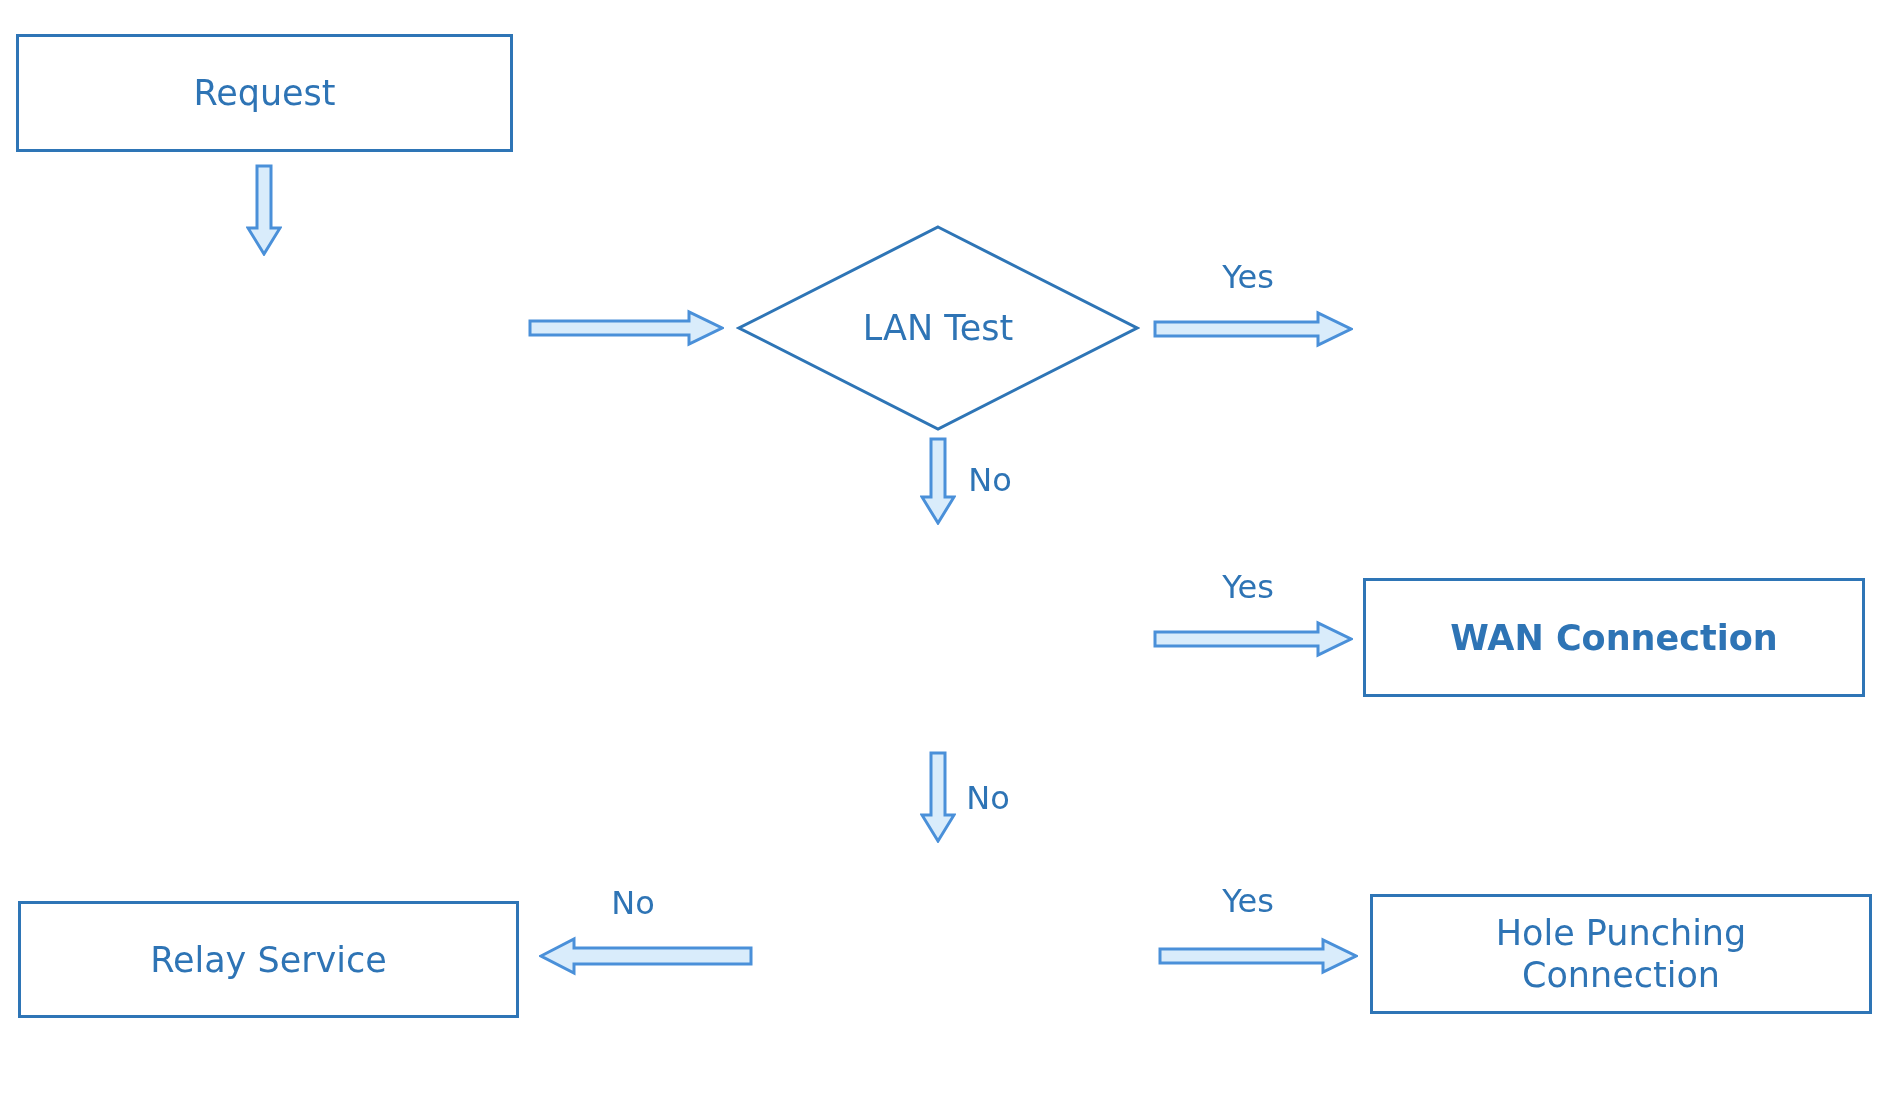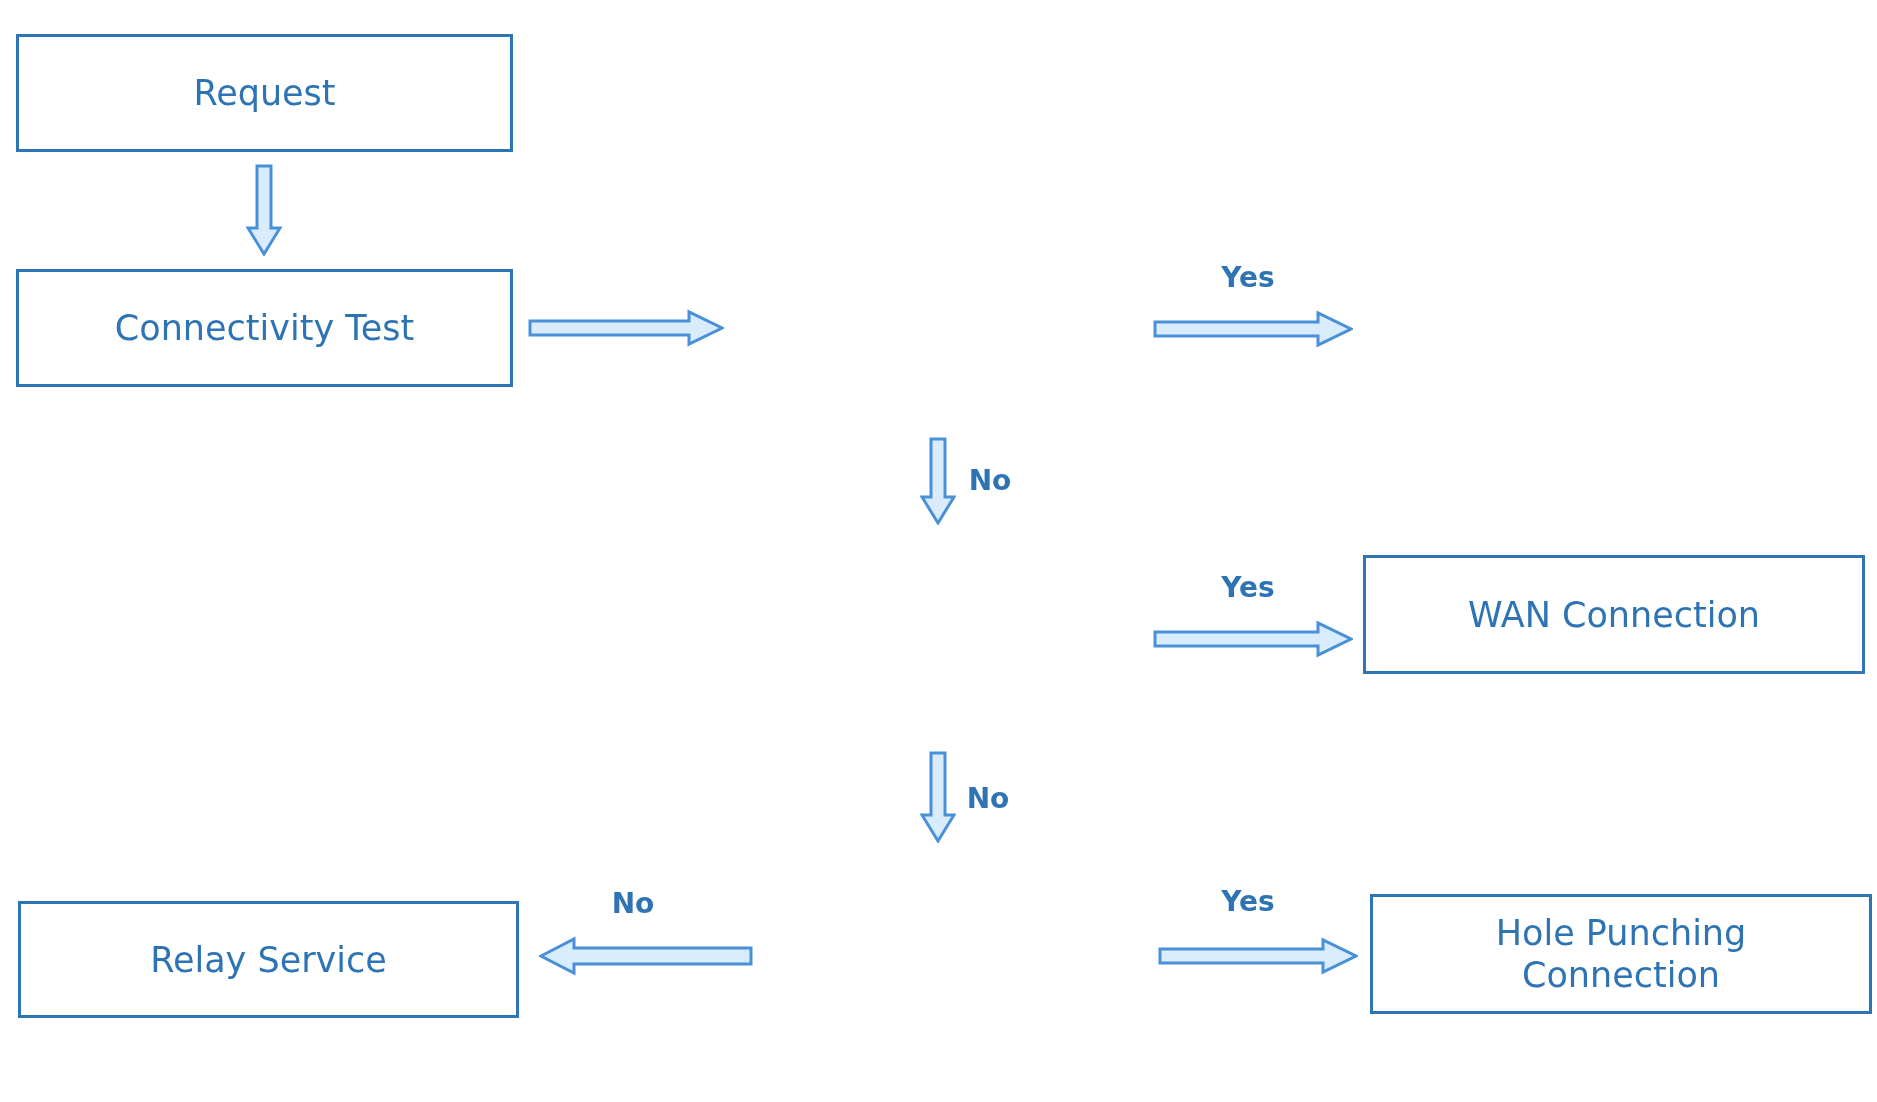--- a/index.html
+++ b/index.html
@@ -67,53 +67,56 @@
     stroke: var(--arrow-stroke);
     stroke-width: 3;
     stroke-linejoin: miter;
   }
 
   
   .edge-label {
     position: absolute;
     transform: translate(-50%, -50%);
     color: var(--node-text);
-    font-size: 28px;
-    font-weight: bold;
+    font-size: 32px;
+    font-weight: normal;
     white-space: nowrap;
   }
 
   .narrow { max-width: 345px; text-align: center; }
 </style>
 </head>
 <body>
 
 <div class="canvas">
 
   <div class="node-box" style="left:16px; top:34px; width:497px; height:118px;">
     <span class="label">Request</span>
   </div>
 
-  <div class="node-box" style="left:16px; top:269px; width:497px; height:118px;">
-    <span class="label">Connectivity Test</span>
-  </div>
 
 
-  <div class="node-box" style="left:1363px; top:555px; width:502px; height:119px;">
+  <div class="node-box" style="left:1363px; top:578px; width:502px; height:119px;font-weight:bold;">
     <span class="label">WAN Connection</span>
   </div>
 
   <div class="node-box" style="left:18px; top:901px; width:501px; height:117px;">
     <span class="label">Relay Service</span>
   </div>
 
   <div class="node-box" style="left:1370px; top:894px; width:502px; height:120px;">
     <span class="label narrow">Hole Punching Connection</span>
   </div>
 
+  <div class="diamond" style="left:736px; top:224px;">
+    <svg viewBox="0 0 404 208">
+      <polygon points="202,3 401,104 202,205 3,104"></polygon>
+    </svg>
+    <div class="label">LAN Test</div>
+  </div>
 
 
 
   <div class="block-arrow" style="left:246px; top:164px; width:36px; height:92px;">
     <svg viewBox="0 0 36 92">
         <polygon points="11,2 25,2 25,64 34,64 18,90 2,64 11,64"></polygon>
       </svg>
   </div>
 
   <div class="block-arrow" style="left:528px; top:308px; width:196px; height:40px;">

